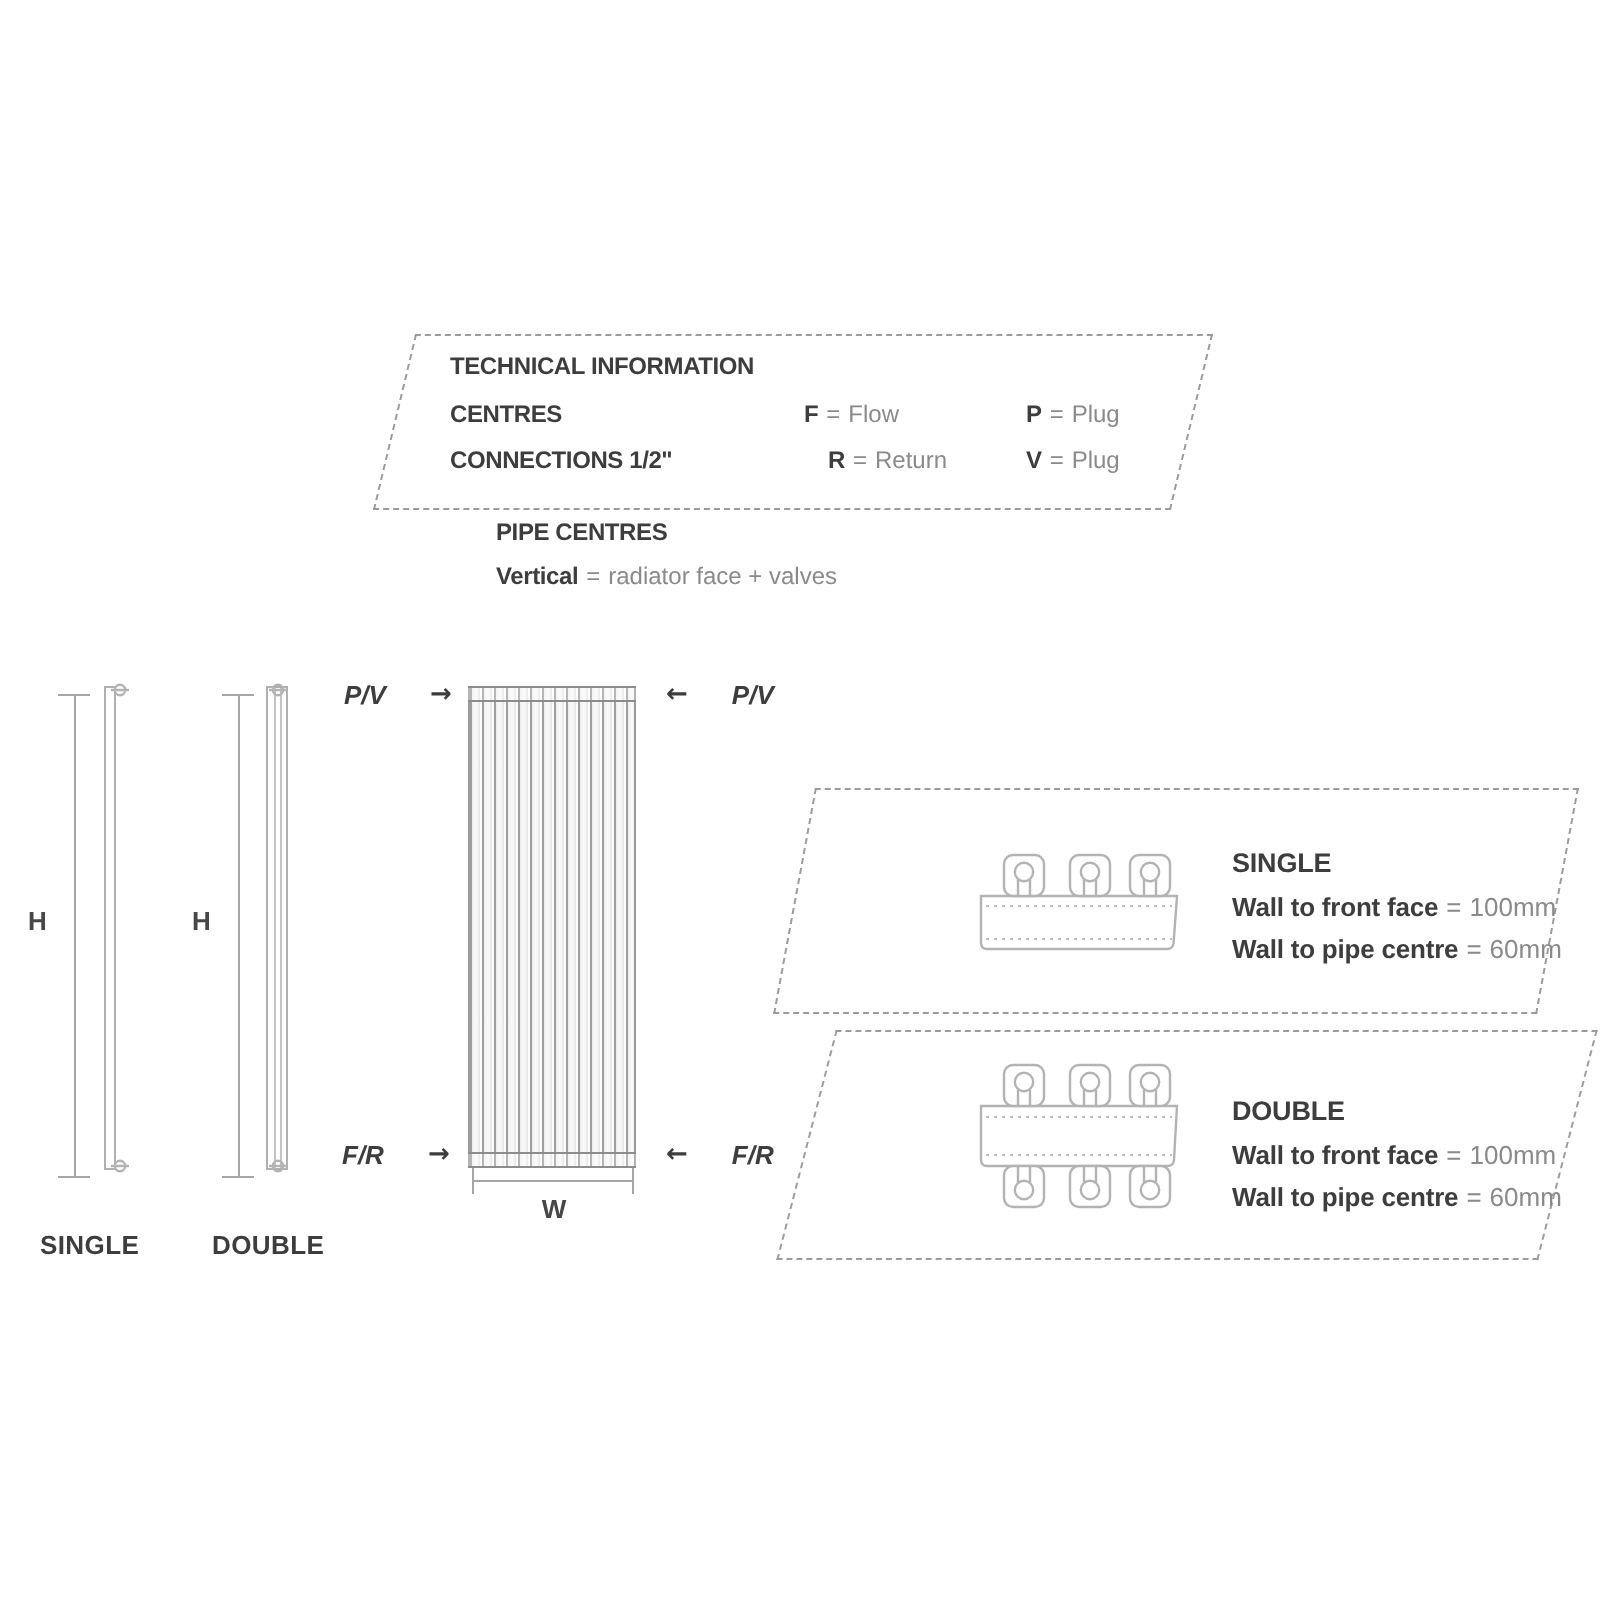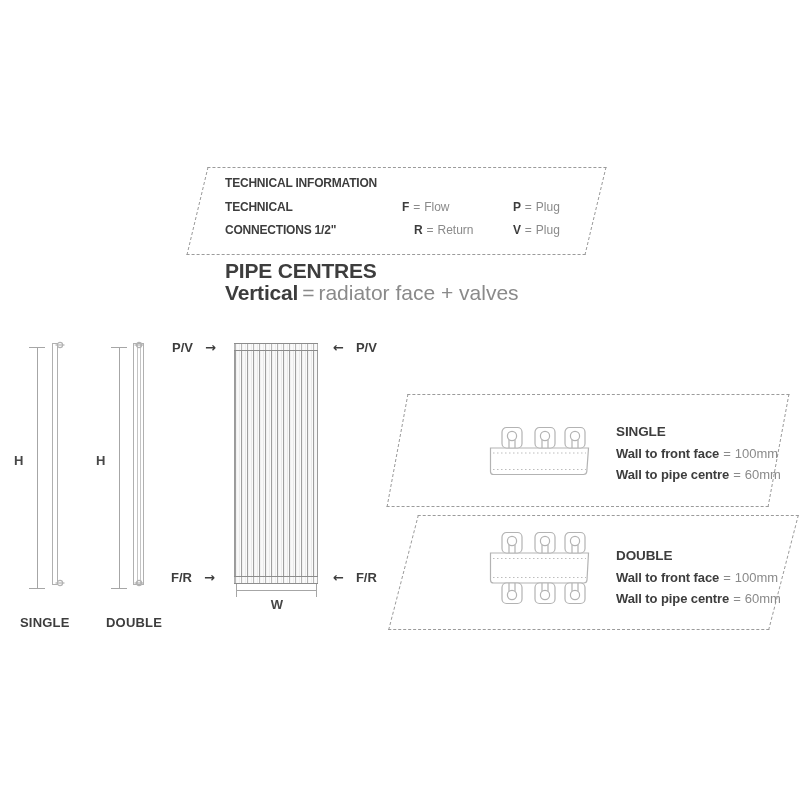--- a/index.html
+++ b/index.html
@@ -16,21 +16,21 @@
   
   .panel-border{
     position:absolute;border:1px dashed #9b9b9b;background:transparent;
   }
 
   
   .tech-row{position:absolute;font-size:12px;white-space:nowrap;}
   .legend-eq{margin:0 4px;}
 
   
-  .pc-row{position:absolute;font-size:21px;white-space:nowrap;}
+  .pc-row{position:absolute;font-size:12px;white-space:nowrap;margin-left:23px;}
 
   
   .dim-line-v{position:absolute;width:1px;background:#a6a6a6;}
   .dim-line-h{position:absolute;height:1px;background:#a6a6a6;}
   .dim-label{position:absolute;font-size:13px;font-weight:bold;color:#474747;}
 
   
   .profile{position:absolute;border:1px solid #b0b0b0;background:#ffffff;box-sizing:border-box;}
   .profile-inner-line{position:absolute;top:0;bottom:0;width:1px;background:#c4c4c4;}
 
@@ -45,42 +45,42 @@
       #f8f8f8 3.5px,#e2e2e2 5px,
       #fbfbfb 5px,#fbfbfb 6px);
     border-left:1px solid #9a9a9a;border-right:1px solid #9a9a9a;
   }
   .front-band{
     position:absolute;box-sizing:border-box;
     border-top:1px solid #8c8c8c;border-bottom:1px solid #8c8c8c;
     background:rgba(255,255,255,0.25);
   }
   .conn-label{
-    position:absolute;display:flex;align-items:flex-end;gap:12px;
-    font-size:13px;font-weight:bold;color:#3d3d3d;white-space:nowrap;
+    position:absolute;display:flex;align-items:flex-end;gap:22px;
+    font-size:13px;font-weight:bold;color:#3d3d3d;white-space:nowrap;font-style:italic;
   }
   .arrow{font-family:"DejaVu Sans", sans-serif;font-weight:bold;font-size:13px;color:#3d3d3d;}
 
   
   .detail-title{position:absolute;font-size:13.5px;font-weight:bold;color:#3d3d3d;white-space:nowrap;letter-spacing:-0.1px;}
   .spec-row{position:absolute;font-size:13px;white-space:nowrap;}
   .spec-row .b{letter-spacing:-0.1px;text-align:right;}
 
   svg .ln{stroke:#b3b3b3;stroke-width:1.2;fill:none;}
   svg .lnf{stroke:#b3b3b3;stroke-width:1.2;fill:#ffffff;}
   svg .dot{stroke:#bdbdbd;stroke-width:1;fill:none;stroke-dasharray:1.5 2.5;}
 </style>
 </head>
 <body>
 
 <div class="panel-border" style="left:197px;top:167px;width:397px;height:86px;transform:skewX(-13.5deg);"></div>
 
 <div class="tech-row b dark" style="left:225px;top:176px;">TECHNICAL INFORMATION</div>
 
-<div class="tech-row b dark" style="left:225px;top:200px;">TECHNICAL</div>
+<div class="tech-row b dark" style="left:225px;top:200px;">CENTRES</div>
 
 <div class="tech-row b dark" style="left:225px;top:223px;">CONNECTIONS 1/2"</div>
 
 <div class="tech-row" style="left:402px;top:200px;">
   <span class="b dark">F</span><span class="gray legend-eq">=</span><span class="gray">Flow</span>
 </div>
 
 <div class="tech-row" style="left:402px;top:223px;margin-left:12px;">
   <span class="b dark">R</span><span class="gray legend-eq">=</span><span class="gray">Return</span>
 </div>

